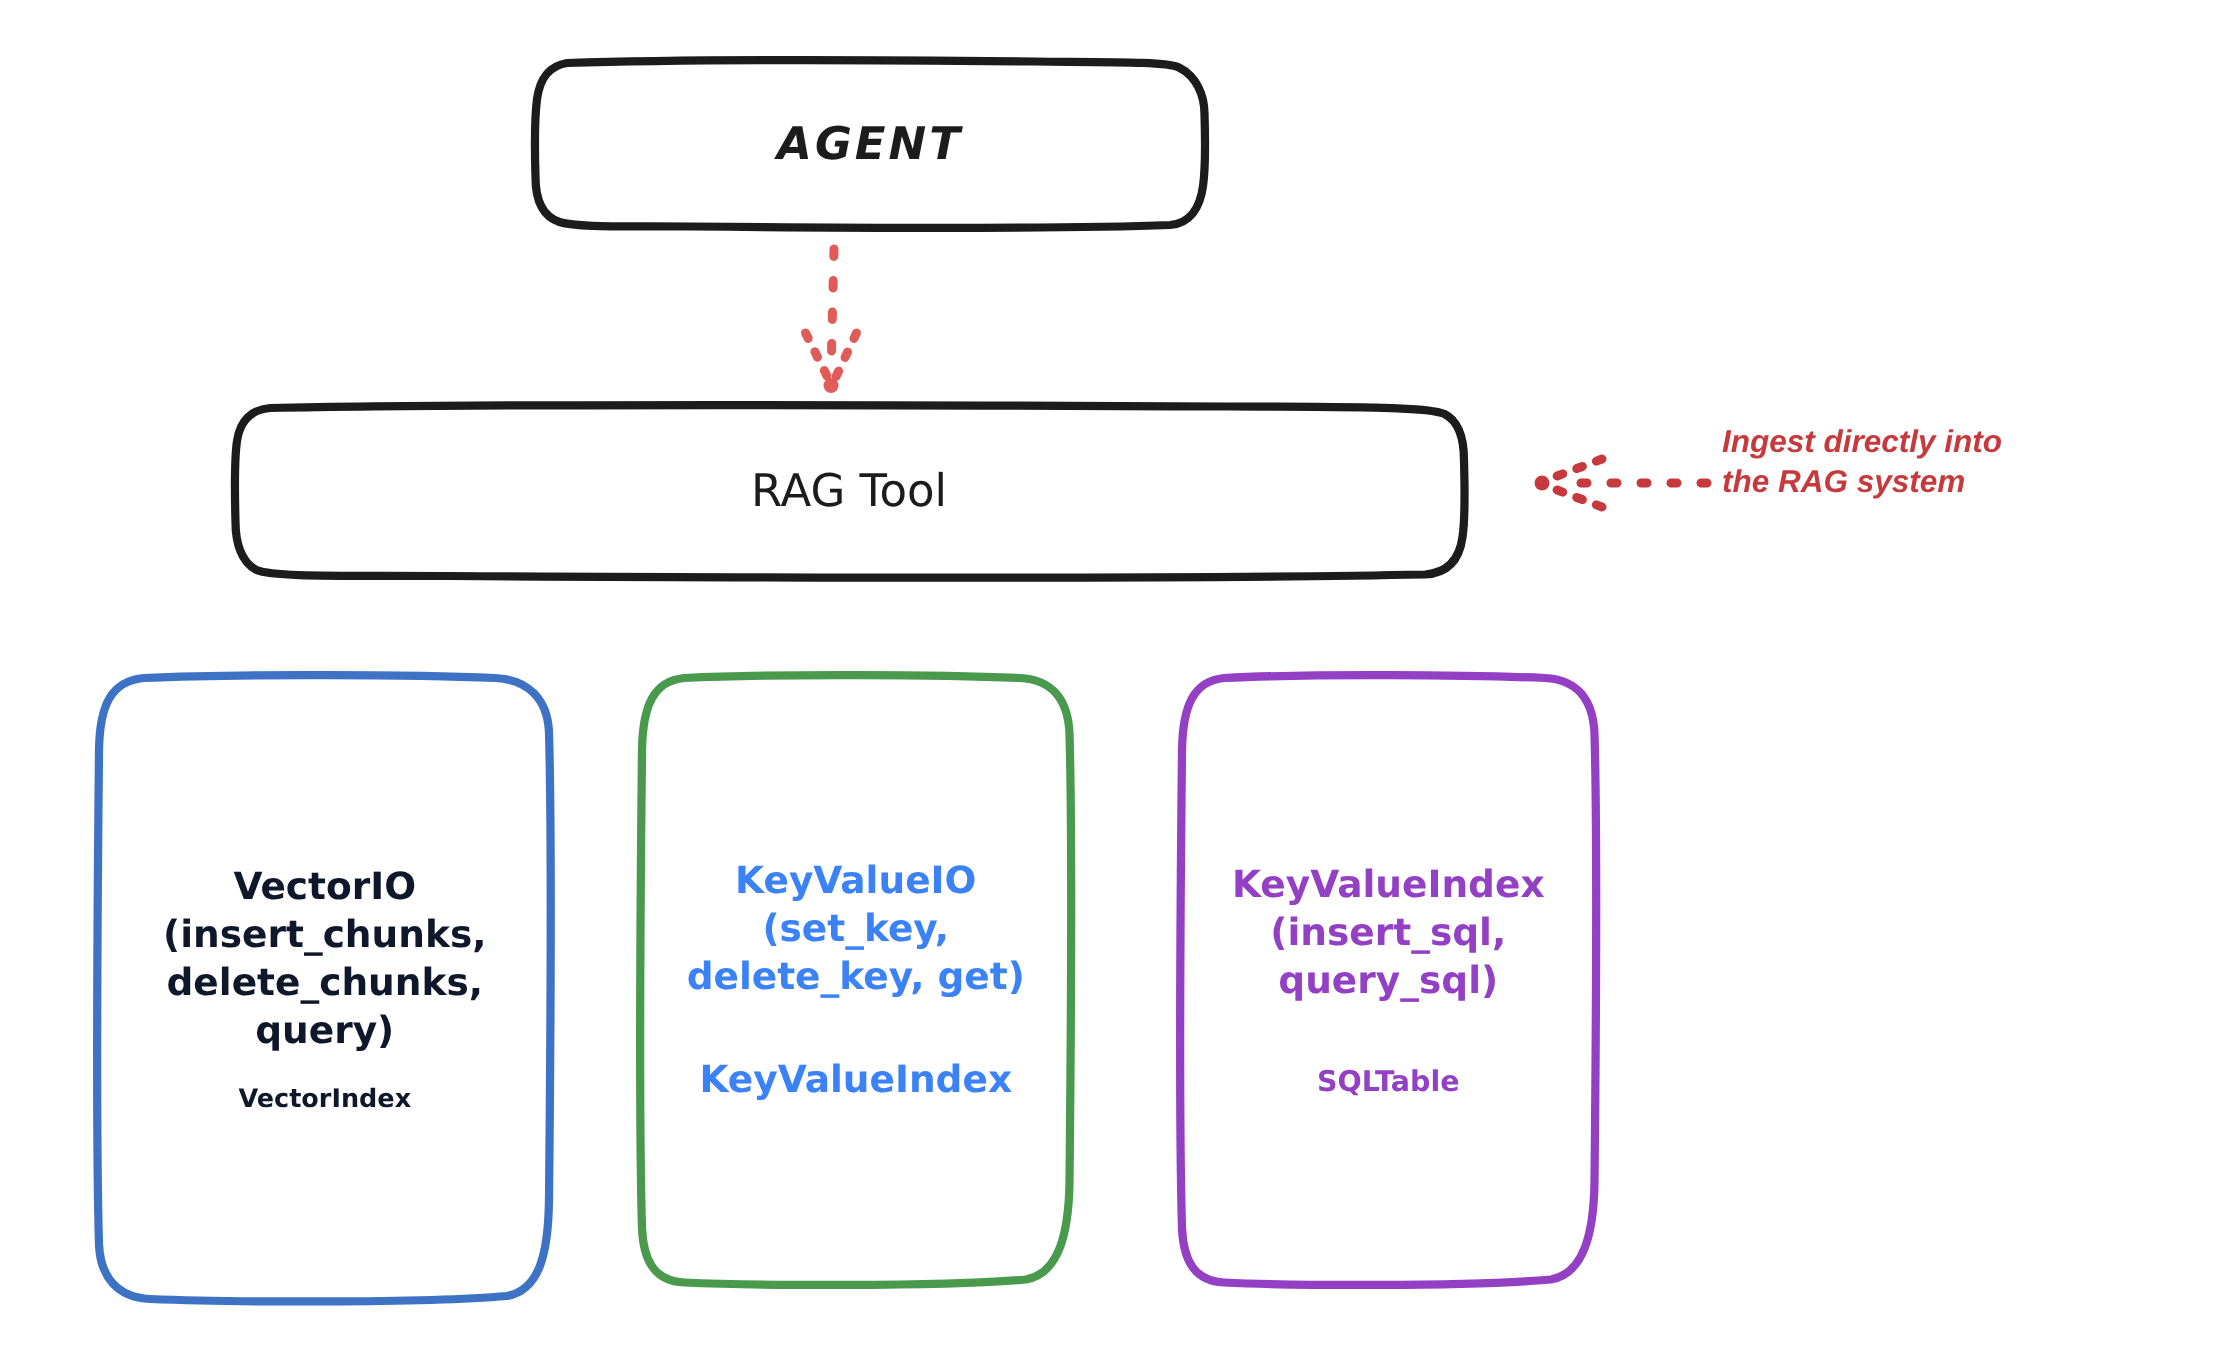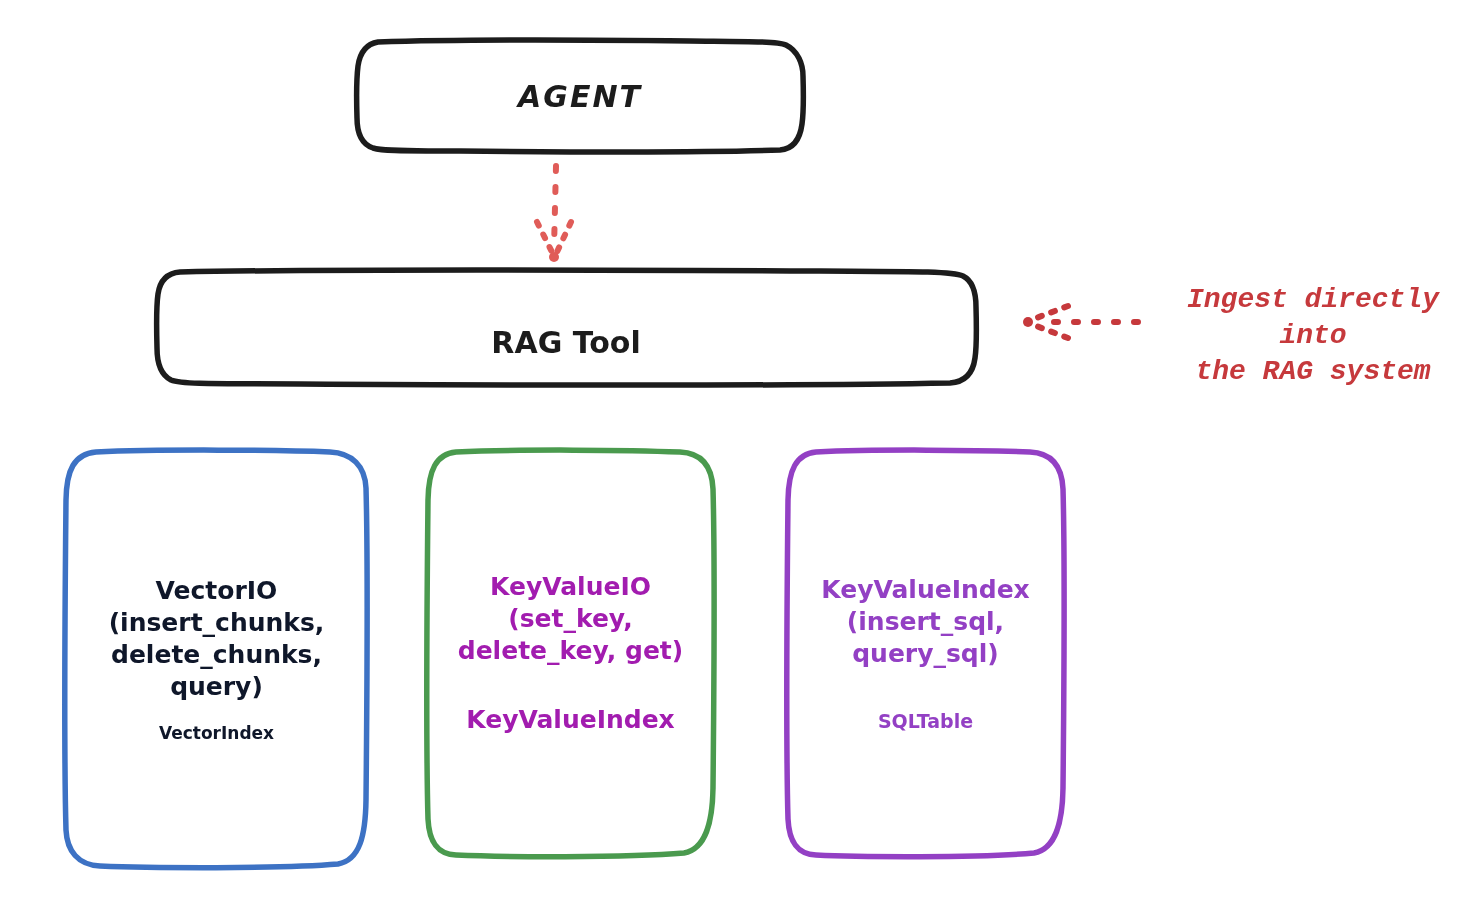--- a/index.html
+++ b/index.html
@@ -43,25 +43,25 @@
     font-style: italic;
     font-weight: 700;
     font-size: 30px;
     letter-spacing: 2px;
     color: #1c1c1c;
   }
 
   
   #ragtool-label {
     left: 157px;
-    top: 286px;
+    top: 271px;
     width: 818px;
     height: 113px;
     font-family: "DejaVu Sans", sans-serif;
-    font-weight: 700;
+    font-weight: 400;
     font-size: 30px;
     color: #1c1c1c;
   }
 
   
   .provider-label {
     position: absolute;
     display: flex;
     flex-direction: column;
     align-items: center;
@@ -89,21 +89,21 @@
     color: #0f172a;
   }
   #vector-label .provider-api { font-size: 25px; }
   #vector-label .provider-index { font-size: 17px; margin-top: 20px; }
 
   #kv-label {
     left: 428px;
     top: 450px;
     width: 285px;
     height: 405px;
-    color: #a21caf;
+    color: #3b82f6;
   }
   #kv-label .provider-api { font-size: 25px; }
   #kv-label .provider-index { font-size: 25px; margin-top: 38px; }
 
   #rel-label {
     left: 788px;
     top: 450px;
     width: 275px;
     height: 405px;
     color: #9340c4;
@@ -111,26 +111,26 @@
   #rel-label .provider-api { font-size: 25px; }
   #rel-label .provider-index { font-size: 19px; margin-top: 40px; }
 
   
   #annotation-text {
     position: absolute;
     left: 1148px;
     top: 282px;
     width: 330px;
     color: #c6393c;
-    font-family: Liberation Mono, monospace;
+    font-family: Liberation Sans, sans-serif;
     font-style: italic;
     font-weight: 600;
-    font-size: 28px;
+    font-size: 21px;
     line-height: 1.28;
-    text-align: center;
+    text-align: left;
     white-space: pre-line;
     pointer-events: none;
   }
 </style>
 </head>
 <body>
 
 <svg id="canvas" viewBox="0 0 1484 910" xmlns="http://www.w3.org/2000/svg">
 
   <g>

